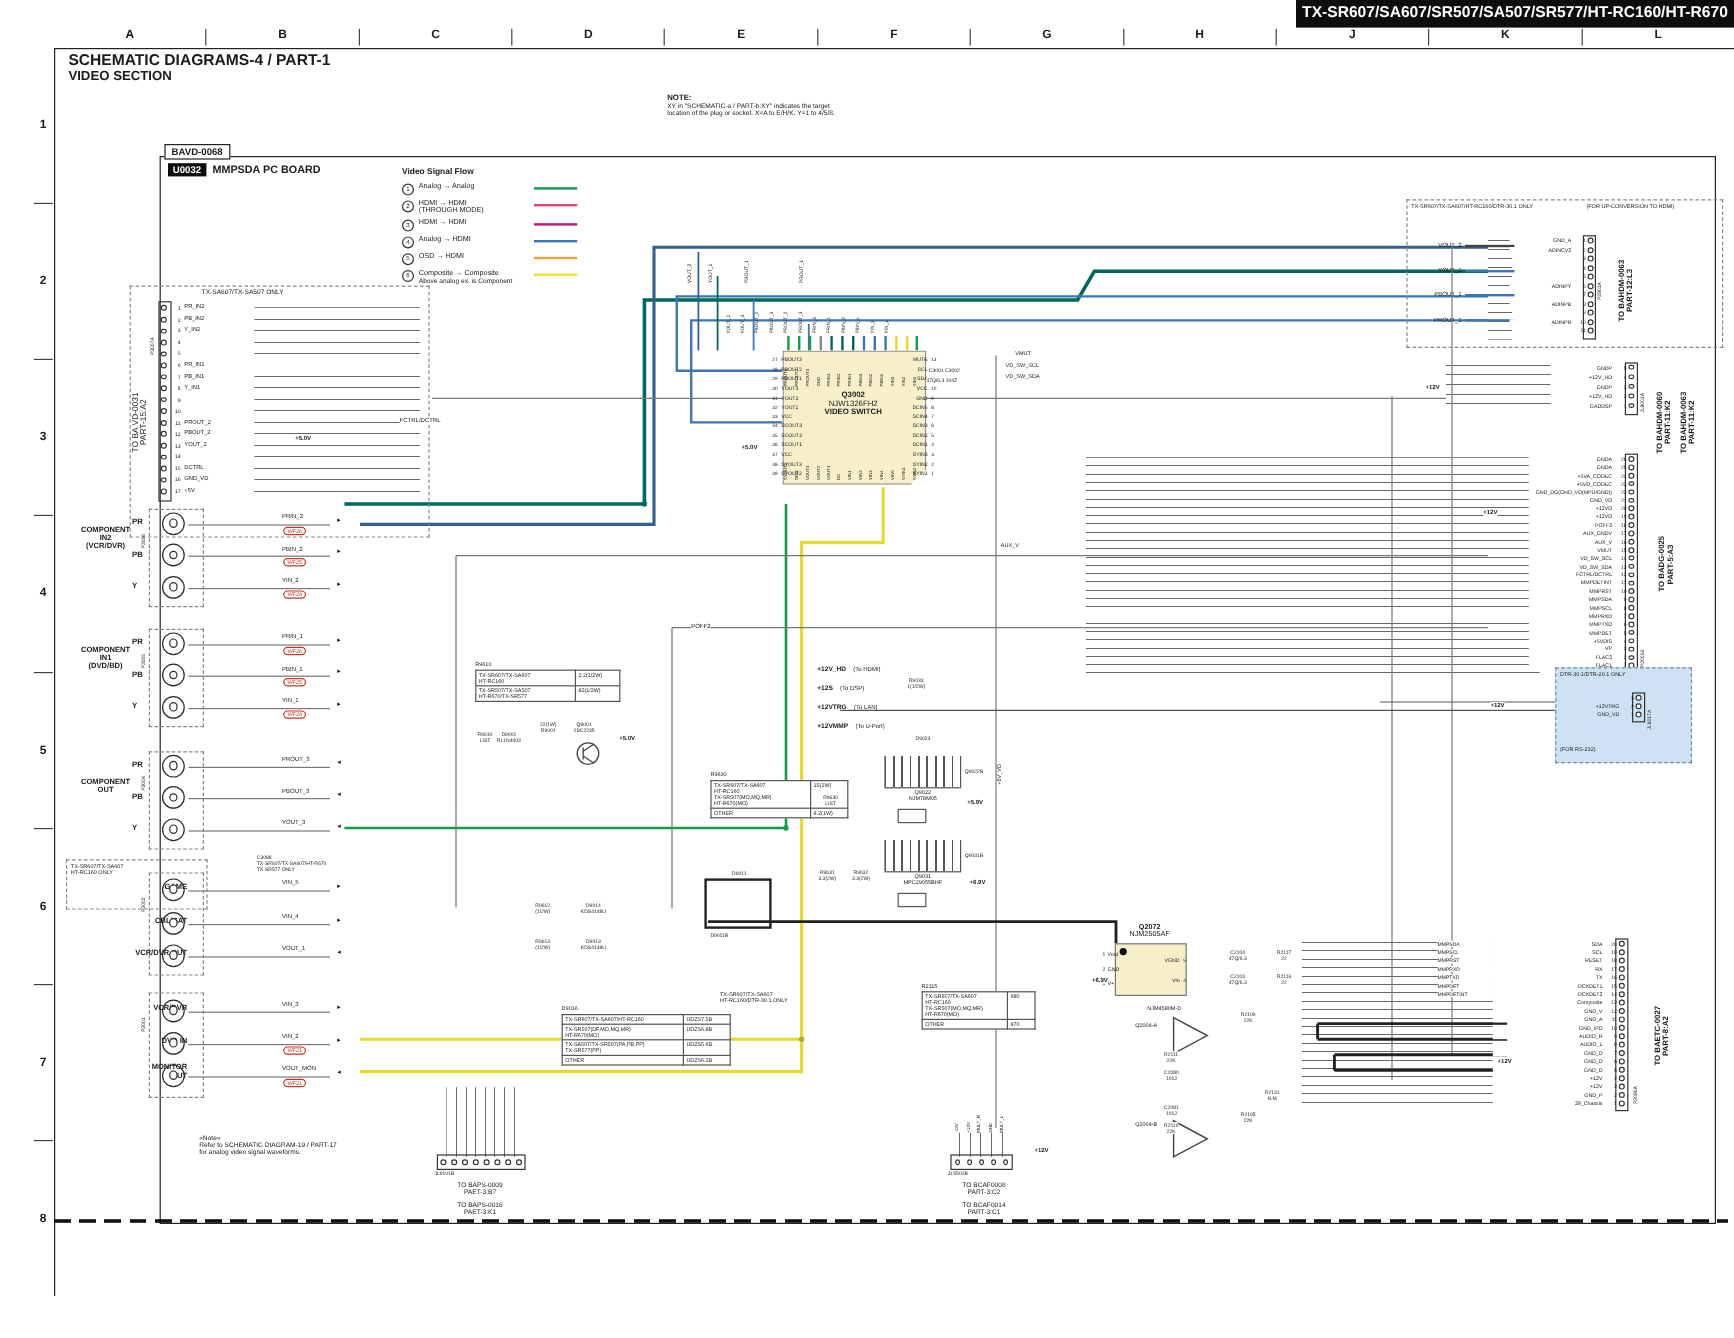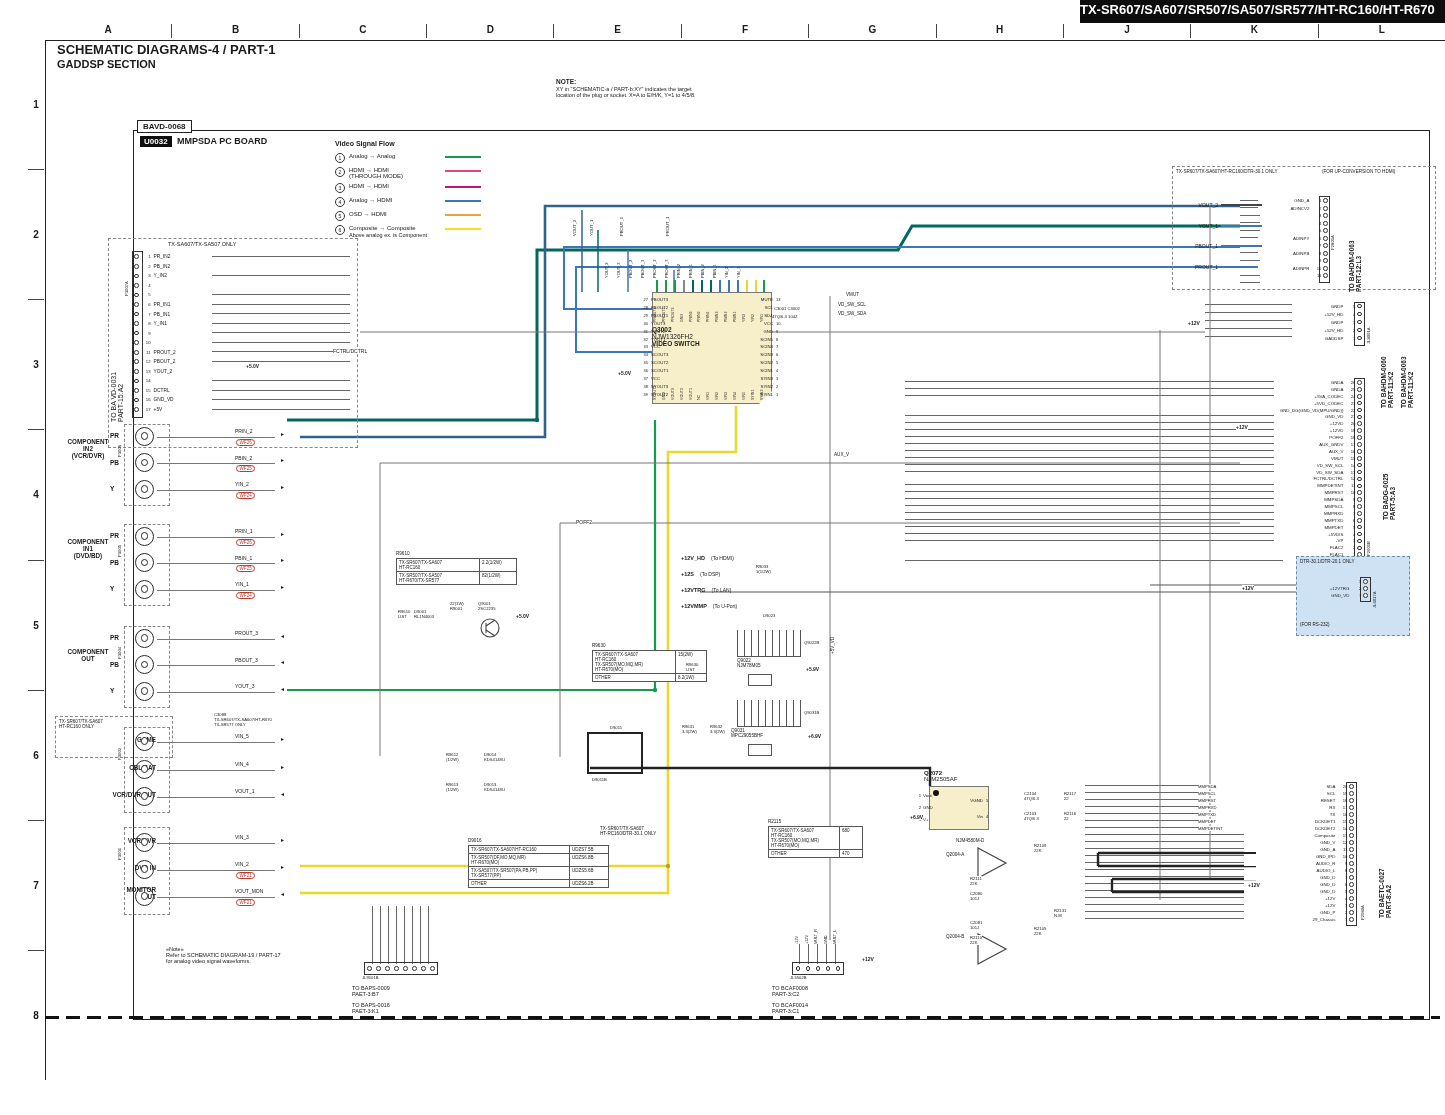--- a/index.html
+++ b/index.html
@@ -1,21 +1,21 @@
 <!DOCTYPE html>
 <html><head>
 <meta charset="utf-8">
 <style>
 body{margin:0;background:#e8e8e8}
 #page{position:relative;width:1445px;height:1115px;background:#fff;font-family:"Liberation Sans",sans-serif;color:#1a1a1a;overflow:hidden}
 .abs{position:absolute}
 .pre{white-space:pre-line}
 .v{writing-mode:vertical-rl;transform:rotate(180deg)}
 .b{font-weight:bold}
-.ctr{text-align:left}.t4{font-size:4.2px}.t45{font-size:4.6px}.t5{font-size:5px}.t55{font-size:5.5px}
+.ctr{text-align:center}.t4{font-size:4.2px}.t45{font-size:4.6px}.t5{font-size:5px}.t55{font-size:5.5px}
 .t6{font-size:6px}.t65{font-size:6.5px}.t7{font-size:7px}.t8{font-size:8px}.t9{font-size:9px}.t11{font-size:11px}.t13{font-size:13px}
 .dashbox{border:1px dashed #888}
 .blk{background:#0d0d0d;color:#fff}
 
 #cols{left:45px;top:24px;width:1400px;height:14px;display:flex}
 .gc{flex:1;text-align:center;font-weight:bold;font-size:10px;border-right:1px solid #444}
 .gc:last-child{border-right:none}
 #rows{left:28px;top:40px;width:16px;height:1040px;display:flex;flex-direction:column}
 .gr{flex:1;display:flex;align-items:center;justify-content:center;font-weight:bold;font-size:10px;border-bottom:1px solid #444}
 .gr:last-child{border-bottom:none}
@@ -182,21 +182,21 @@
       <div class="gr">6</div>
       <div class="gr">7</div>
       <div class="gr">8</div>
     </div>
   <div class="abs" id="topline"></div>
   <div class="abs" id="leftline"></div>
   <div class="abs" id="mainbox"></div>
   <div class="abs" id="botdash"></div>
 
   <div class="abs b t13" style="left:57px;top:42px">SCHEMATIC DIAGRAMS-4 / PART-1</div>
-  <div class="abs b t11" style="left:57px;top:58px">GADDSP SECTION</div>
+  <div class="abs b t11" style="left:57px;top:58px">VIDEO SECTION</div>
   <div class="abs b t65" style="left:556px;top:78px">NOTE:</div>
   <div class="abs t55 pre" style="left:556px;top:86px">XY in "SCHEMATIC-a / PART-b:XY" indicates the target
 location of the plug or socket. X=A to E/H/K, Y=1 to 4/5/8.</div>
   <div class="abs t8 b" style="left:137px;top:120px;border:1.2px solid #222;background:#fff;padding:1px 5px">BAVD-0068</div>
   <div class="abs blk b t8" style="left:140px;top:136px;padding:1px 4px">U0032</div>
   <div class="abs b t9" style="left:177px;top:136px">MMPSDA PC BOARD</div>
 
   <div class="abs b t7" style="left:335px;top:140px">Video Signal Flow</div>
   <div class="abs" style="left:335px;top:153px;width:160px">
 

